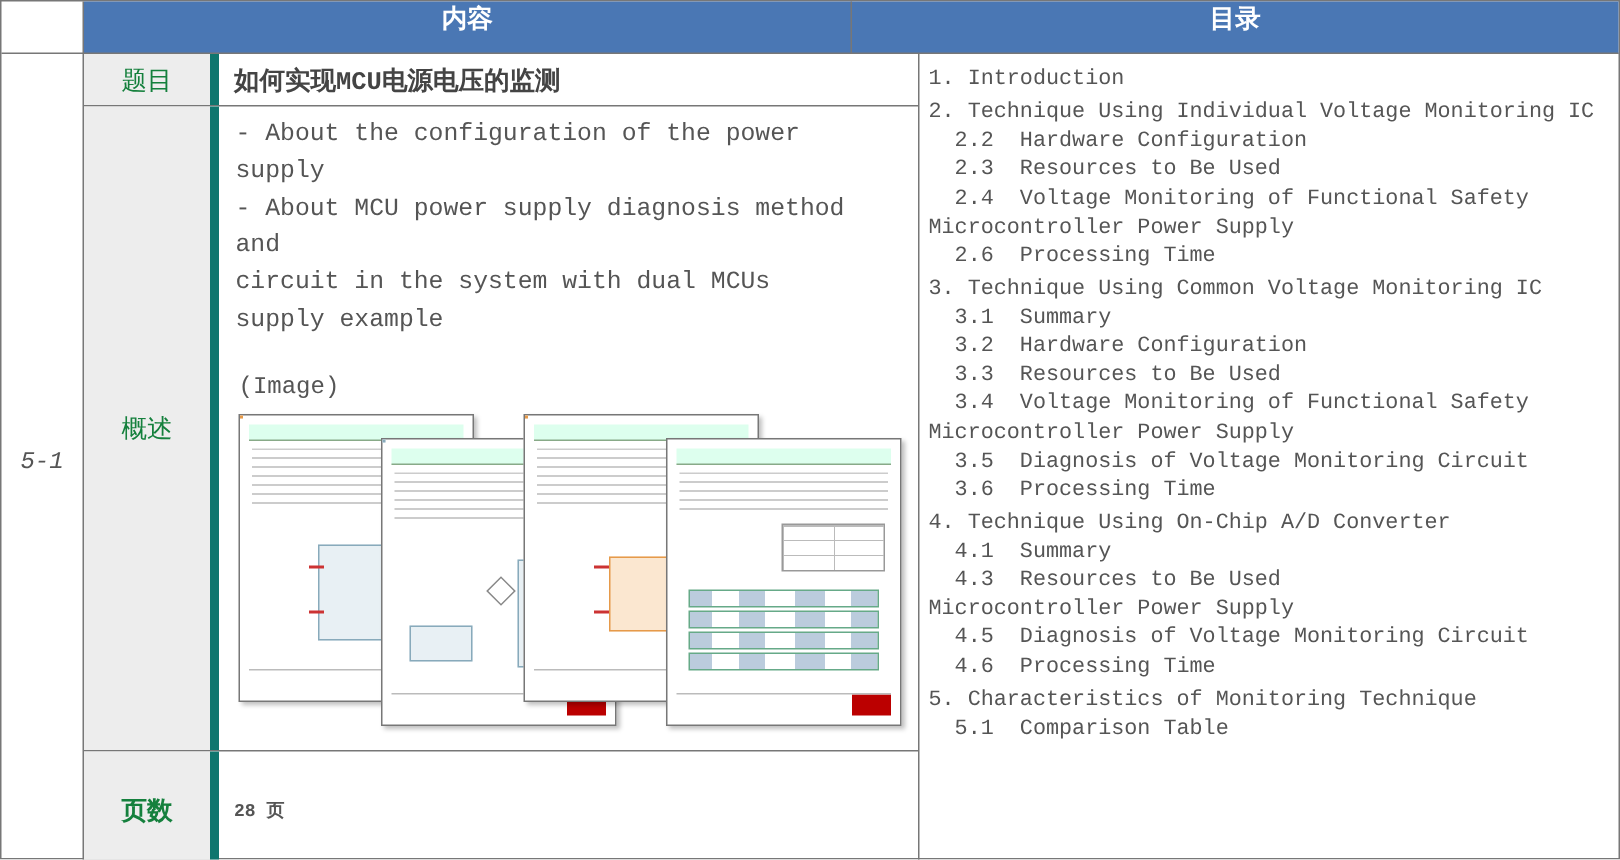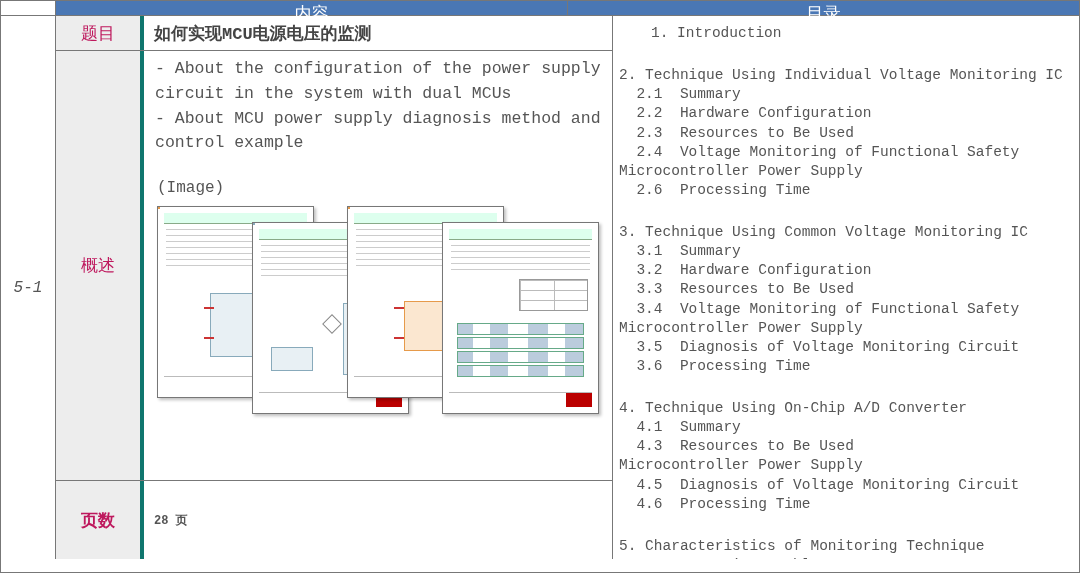--- a/index.html
+++ b/index.html
@@ -1,27 +1,27 @@
 <!DOCTYPE html>
 <html><head>
 <meta charset="utf-8">
 <style>
   html,body{margin:0;padding:0;width:1080px;height:573px;overflow:hidden;background:#fff;font-family:"MS Gothic","SimHei","Courier New",monospace;font-size:15px;color:#555;}
   .outer{border:1px solid #777;width:1078px;height:571px;position:relative;}
-  .hdr{display:flex;height:15px;}
+  .hdr{display:flex;height:35px;font-weight:bold;}
   .hdr .idx{width:54px;border-right:1px solid #777;border-bottom:1px solid #777;}
   .hdr .c{flex:1;background:#4a77b4;color:#fff;text-align:center;line-height:28px;border-bottom:1px solid #777;border-right:1px solid #777;font-size:17px;}
   .hdr .c:last-child{border-right:none;}
   .body{display:flex;height:543px;}
   .col-idx{width:54px;border-right:1px solid #777;display:flex;align-items:center;justify-content:center;font-size:16px;font-style:italic;}
   .col-left{width:556px;border-right:1px solid #777;display:flex;flex-direction:column;}
   .col-right{flex:1;padding:8px 6px 0 6px;line-height:1.25;font-size:14.5px;color:#555;overflow:hidden;}
   .row{display:flex;border-bottom:1px solid #777;}
   .row:last-child{border-bottom:none;font-weight:bold;}
-  .lbl{width:84px;border-right:4px solid #0f766e;background:#ededed;display:flex;align-items:center;justify-content:center;font-size:17px;color:#be185d;}
+  .lbl{width:84px;border-right:6px solid #0f766e;background:#ededed;display:flex;align-items:center;justify-content:center;font-size:17px;color:#15803d;}
   .val{flex:1;padding:6px 10px;color:#555;}
   .r-title{height:34px;}
   .r-title .val{font-weight:bold;font-size:17px;color:#444;display:flex;align-items:center;}
   .r-sum{flex:1;}
   .r-sum .val{font-size:16.5px;line-height:1.5;padding-left:11px;}
   .r-pg{height:78px;}
   .r-pg .val{display:flex;align-items:center;font-size:12px;}
   .imgword{margin:20px 0 6px 2px;font-size:16px;}
   
   .thumbs{position:relative;width:440px;height:210px;margin-left:2px;}
@@ -49,22 +49,22 @@
   .p3 .blk:nth-of-type(3){left:56px;top:94px;width:42px;height:48px;}
   .p3 .arr{left:46px;top:100px;} .p3 .arr.a2{left:46px;top:130px;} .p3 .arr.a3{left:100px;top:100px;} .p3 .arr.a4{left:100px;top:130px;}
   .p4{left:285px;top:16px;}
   .p4 .txt{height:28px;}
   .p4 .tbl{position:absolute;top:56px;right:10px;left:76px;height:30px;background:repeating-linear-gradient(90deg,#bbb 0 1px,transparent 1px 34px),repeating-linear-gradient(#bbb 0 1px,transparent 1px 10px);border:1px solid #999;}
   .p4 .wave{position:absolute;left:14px;right:14px;top:100px;height:60px;}
   .p4 .wave .w{position:absolute;left:0;right:0;height:10px;border:1px solid #6a8;background:linear-gradient(90deg,#bcd 0 12%,transparent 12% 26%,#bcd 26% 40%,transparent 40% 56%,#bcd 56% 72%,transparent 72% 86%,#bcd 86% 100%);}
   .p4 .wave .w1{top:0;} .p4 .wave .w2{top:14px;} .p4 .wave .w3{top:28px;} .p4 .wave .w4{top:42px;}
   
   .toc p{margin:0 0 1px 0;white-space:pre;}
-  .toc .sec{margin-top:24px;}
-  .toc .sec:first-child{margin-top:0;margin-left:32px;}
+  .toc .sec{margin-top:4px;}
+  .toc .sec:first-child{margin-top:0;}
 </style>
 </head>
 <body>
 
 <div class="outer">
   <div class="hdr">
     <div class="idx"></div>
     <div class="c">内容</div>
     <div class="c">目录</div>
   </div>
@@ -73,23 +73,23 @@
 
     <div class="col-left">
       <div class="row r-title">
         <div class="lbl">题目</div>
         <div class="val">如何实现MCU电源电压的监测</div>
       </div>
       <div class="row r-sum">
         <div class="lbl">概述</div>
         <div class="val">
           <div>- About the configuration of the power supply</div>
+          <div>- About MCU power supply diagnosis method and</div>
           <div>  circuit in the system with dual MCUs</div>
-          <div>- About MCU power supply diagnosis method and</div>
-          <div>  control example</div>
+          <div>  supply example</div>
           <div class="imgword">(Image)</div>
           <div class="thumbs">
             <div class="pg p1">
               <div class="txt"></div>
                 <div class="blk"></div>
                 <div class="blk"></div>
                 <div class="bl2"></div>
               <div class="arr"></div>
                 <div class="arr a2"></div>
                 <div class="arr a3"></div>
@@ -127,21 +127,20 @@
       </div>
       <div class="row r-pg">
         <div class="lbl">页数</div>
         <div class="val">28 页</div>
       </div>
     </div>
 
     <div class="col-right toc">
       <p class="sec">1. Introduction</p>
       <p class="sec">2. Technique Using Individual Voltage Monitoring IC</p>
-      <p>  2.1  Summary</p>
       <p>  2.2  Hardware Configuration</p>
       <p>  2.3  Resources to Be Used</p>
       <p>  2.4  Voltage Monitoring of Functional Safety</p>
       <p>Microcontroller Power Supply</p>
       <p>  2.6  Processing Time</p>
       <p class="sec">3. Technique Using Common Voltage Monitoring IC</p>
       <p>  3.1  Summary</p>
       <p>  3.2  Hardware Configuration</p>
       <p>  3.3  Resources to Be Used</p>
       <p>  3.4  Voltage Monitoring of Functional Safety</p>

